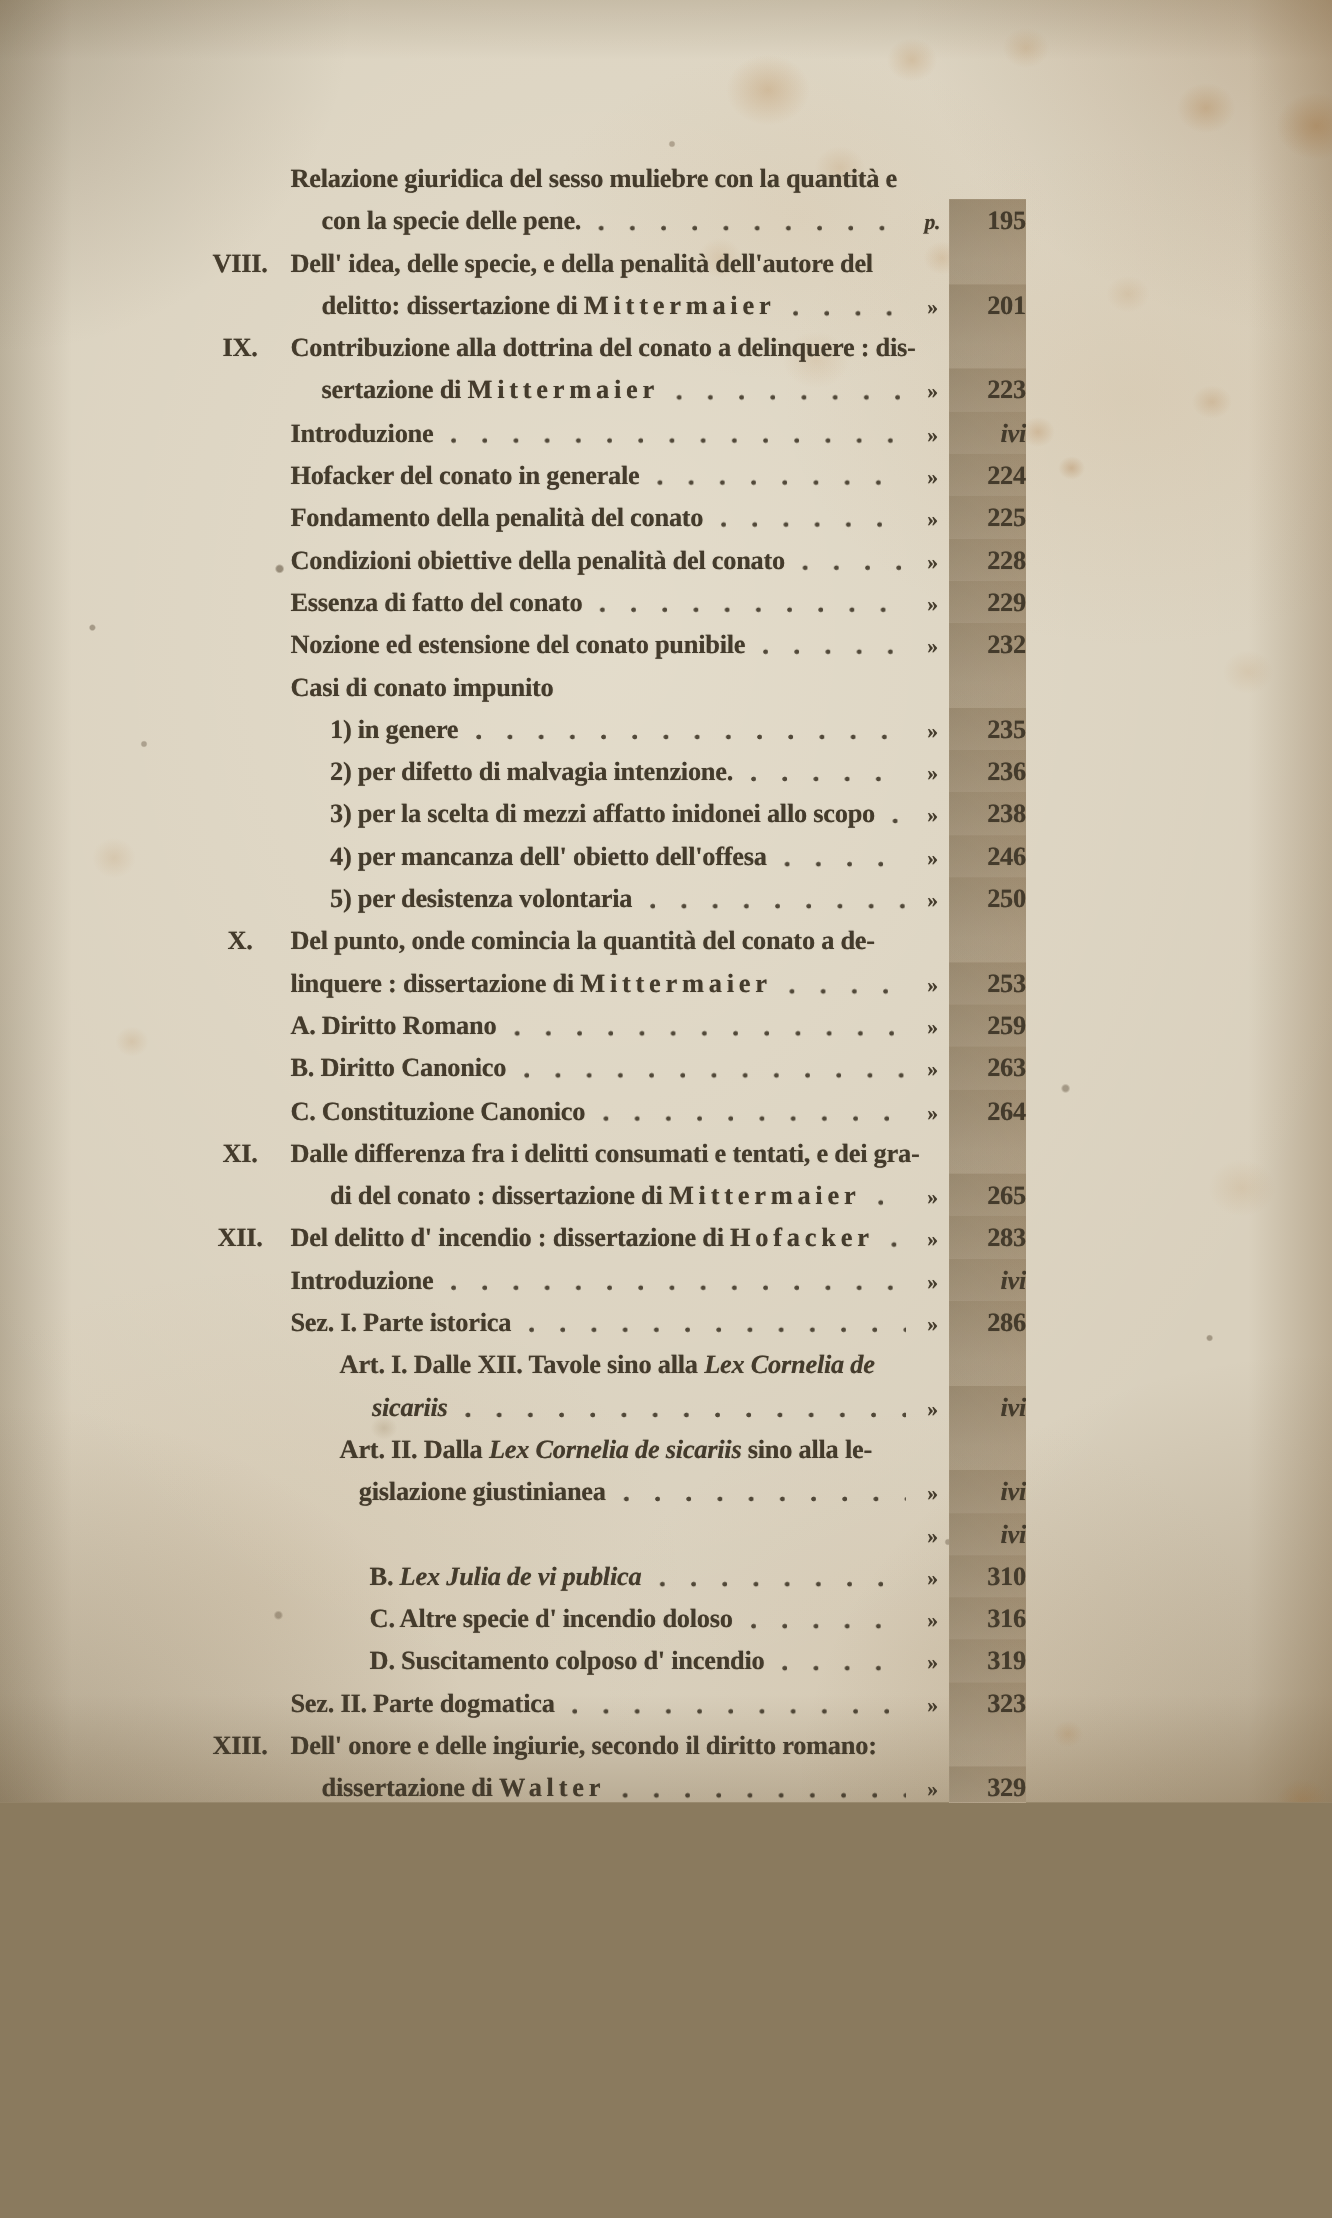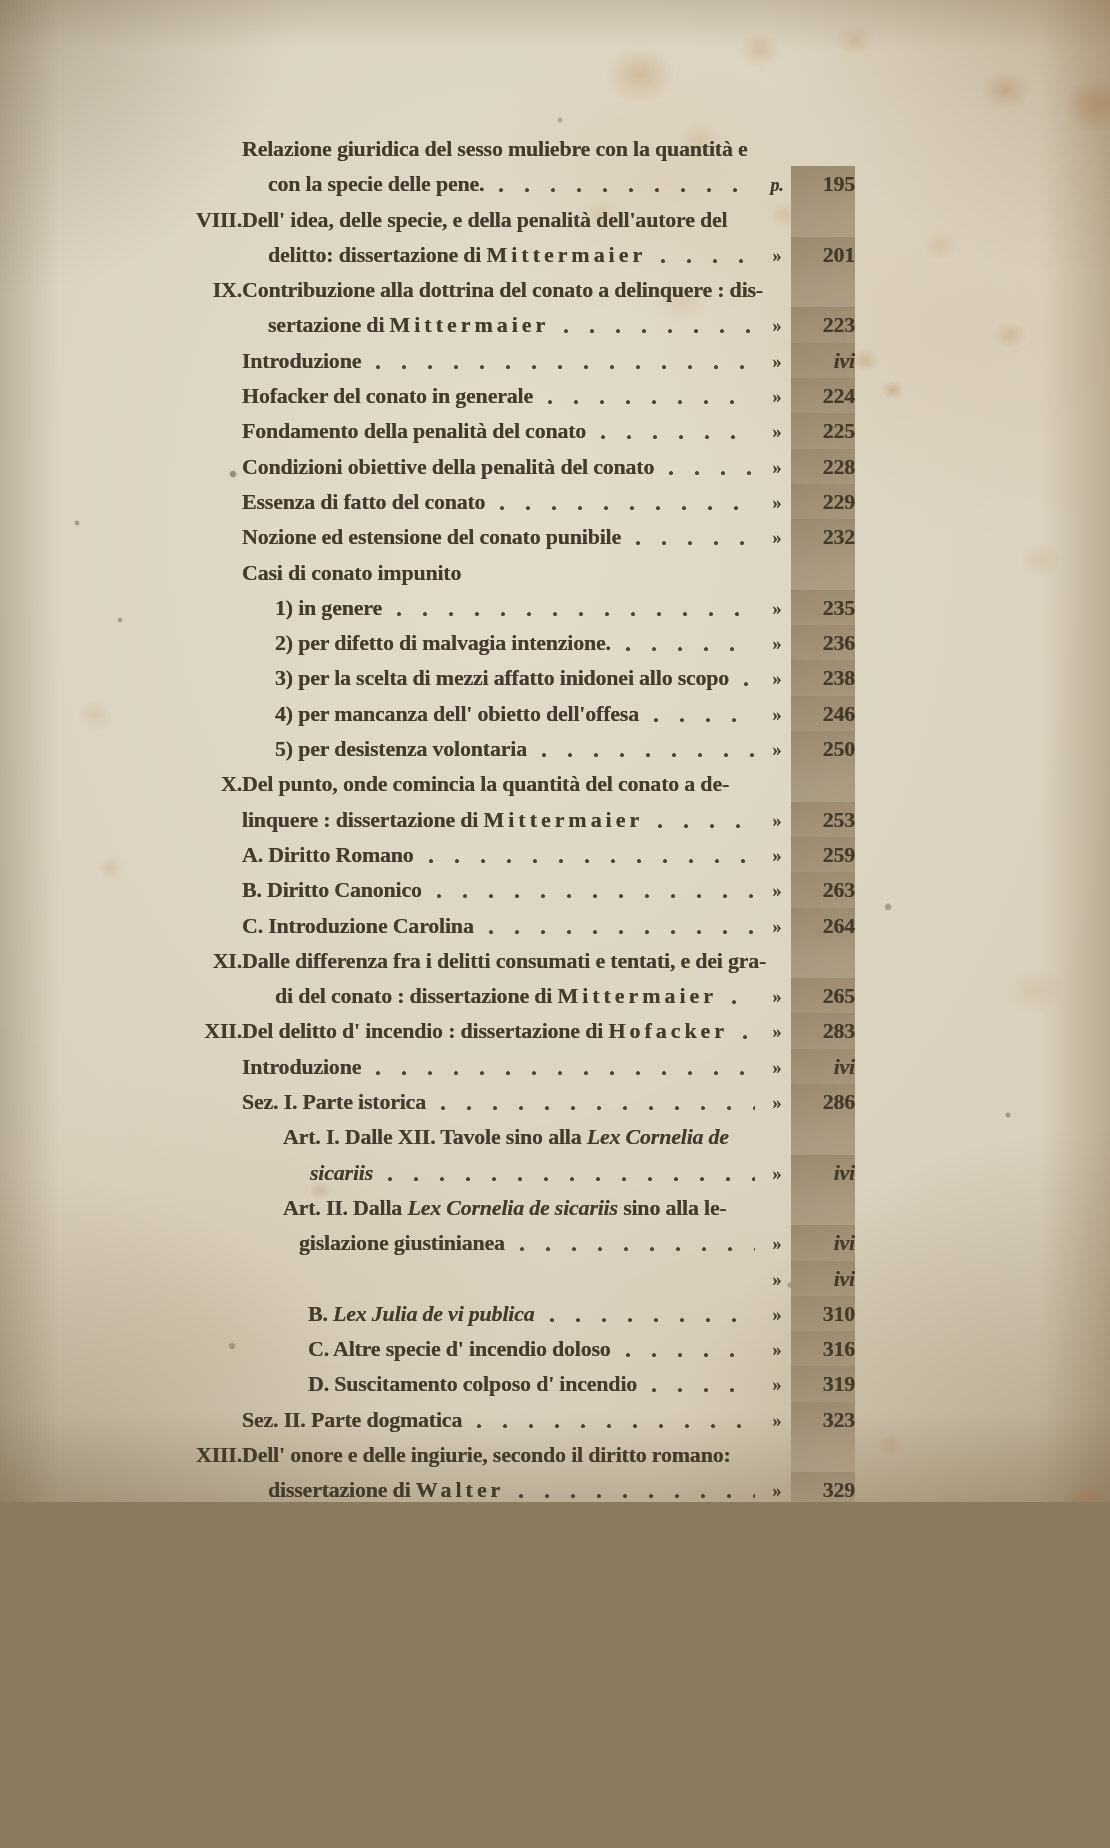--- a/index.html
+++ b/index.html
@@ -74,21 +74,21 @@
   .toc{
     position:absolute;
     left:0;top:0;
     width:1110px;
     padding:131px 255px 0 158px;
     box-sizing:border-box;
     font-size:22px;
     letter-spacing:-0.01em;
   }
   .row{display:flex;align-items:baseline;height:35.3px;line-height:35.3px;white-space:pre;}
-  .num{flex:0 0 84px;}
+  .num{flex:0 0 84px;text-align:center;}
   .body{flex:1 1 auto;display:flex;align-items:baseline;min-width:0;}
   .txt{flex:0 0 auto;}
   .ind0{margin-left:0;}
   .ind1{margin-left:26px;}
   .ind2{margin-left:33px;}
   .ind3{}
   .ind4{margin-left:41px;}
   .ind5{margin-left:66px;}
   .ind6{margin-left:68px;}
   .ind7{margin-left:57px;}
@@ -131,21 +131,21 @@
       <div class="row"><span class="num"></span><span class="body ind0"><span class="txt"><span>Casi di conato impunito</span></span></span></div>
       <div class="row"><span class="num"></span><span class="body ind2"><span class="txt"><span>1) in genere</span></span><span class="leader"></span></span><span class="marker">»</span><span class="page">235</span></div>
       <div class="row"><span class="num"></span><span class="body ind2"><span class="txt"><span>2) per difetto di malvagia intenzione.</span></span><span class="leader"></span></span><span class="marker">»</span><span class="page">236</span></div>
       <div class="row"><span class="num"></span><span class="body ind2"><span class="txt"><span>3) per la scelta di mezzi affatto inidonei allo scopo</span></span><span class="leader"></span></span><span class="marker">»</span><span class="page">238</span></div>
       <div class="row"><span class="num"></span><span class="body ind2"><span class="txt"><span>4) per mancanza dell' obietto dell'offesa</span></span><span class="leader"></span></span><span class="marker">»</span><span class="page">246</span></div>
       <div class="row"><span class="num"></span><span class="body ind2"><span class="txt"><span>5) per desistenza volontaria</span></span><span class="leader"></span></span><span class="marker">»</span><span class="page">250</span></div>
       <div class="row"><span class="num">X.</span><span class="body ind0"><span class="txt"><span>Del punto, onde comincia la quantità del conato a de-</span></span></span></div>
       <div class="row"><span class="num"></span><span class="body ind3"><span class="txt"><span>linquere : dissertazione di </span><span class="spaced">Mittermaier</span></span><span class="leader"></span></span><span class="marker">»</span><span class="page">253</span></div>
       <div class="row"><span class="num"></span><span class="body ind0"><span class="txt"><span>A. Diritto Romano</span></span><span class="leader"></span></span><span class="marker">»</span><span class="page">259</span></div>
       <div class="row"><span class="num"></span><span class="body ind0"><span class="txt"><span>B. Diritto Canonico</span></span><span class="leader"></span></span><span class="marker">»</span><span class="page">263</span></div>
-      <div class="row"><span class="num"></span><span class="body ind0"><span class="txt"><span>C. Introduzione Carolina</span></span><span class="leader"></span></span><span class="marker">»</span><span class="page">264</span></div>
+      <div class="row"><span class="num"></span><span class="body ind0"><span class="txt"><span>C. Constituzione Canonico</span></span><span class="leader"></span></span><span class="marker">»</span><span class="page">264</span></div>
       <div class="row"><span class="num">XI.</span><span class="body ind0"><span class="txt"><span>Dalle differenza fra i delitti consumati e tentati, e dei gra-</span></span></span></div>
       <div class="row"><span class="num"></span><span class="body ind2"><span class="txt"><span>di del conato : dissertazione di </span><span class="spaced">Mittermaier</span></span><span class="leader"></span></span><span class="marker">»</span><span class="page">265</span></div>
       <div class="row"><span class="num">XII.</span><span class="body ind0"><span class="txt"><span>Del delitto d' incendio : dissertazione di </span><span class="spaced">Hofacker</span></span><span class="leader"></span></span><span class="marker">»</span><span class="page">283</span></div>
       <div class="row"><span class="num"></span><span class="body ind0"><span class="txt"><span>Introduzione</span></span><span class="leader"></span></span><span class="marker">»</span><span class="page it">ivi</span></div>
       <div class="row"><span class="num"></span><span class="body ind0"><span class="txt"><span>Sez. I. Parte istorica</span></span><span class="leader"></span></span><span class="marker">»</span><span class="page">286</span></div>
       <div class="row"><span class="num"></span><span class="body ind4"><span class="txt"><span>Art. I. Dalle XII. Tavole sino alla </span><span class="it">Lex Cornelia de</span></span></span></div>
       <div class="row"><span class="num"></span><span class="body ind6"><span class="txt"><span class="it">sicariis</span></span><span class="leader"></span></span><span class="marker">»</span><span class="page it">ivi</span></div>
       <div class="row"><span class="num"></span><span class="body ind4"><span class="txt"><span>Art. II. Dalla </span><span class="it">Lex Cornelia de sicariis</span><span> sino alla le-</span></span></span></div>
       <div class="row"><span class="num"></span><span class="body ind7"><span class="txt"><span>gislazione giustinianea</span></span><span class="leader"></span></span><span class="marker">»</span><span class="page it">ivi</span></div>
       <div class="row"><span class="num"></span><span class="body ind5"><span class="leader"></span></span><span class="marker">»</span><span class="page it">ivi</span></div>

